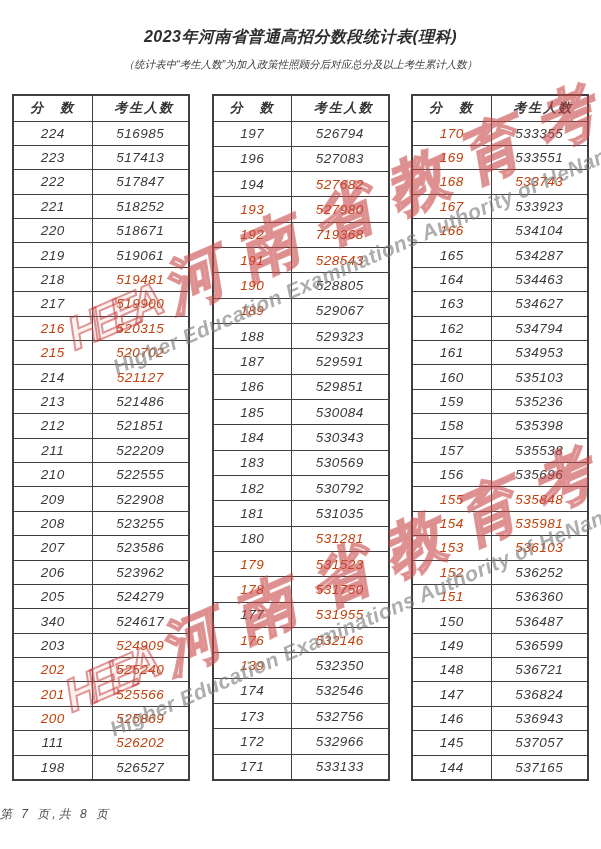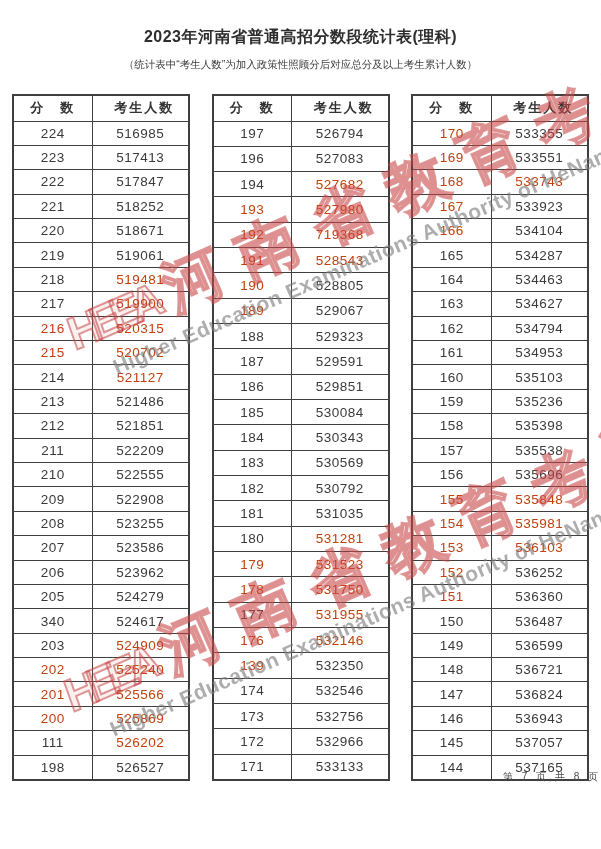--- a/index.html
+++ b/index.html
@@ -4,21 +4,21 @@
 <style>
   * { margin: 0; padding: 0; box-sizing: border-box; }
   html, body { background: #ffffff; }
   body {
     width: 601px; height: 849px;
     position: relative;
     overflow: hidden;
     font-family: "Liberation Sans", sans-serif;
     color: #3a3a3a;
   }
-  .page { position: relative; width: 601px; height: 624px; }
+  .page { position: relative; width: 601px; height: 624px; font-style: italic; }
 
   .title {
     text-align: center;
     font-size: 16px;
     font-weight: bold;
     color: #2e2e2e;
     padding-top: 27px;
     letter-spacing: 0.5px;
   }
   .subtitle {
@@ -56,23 +56,23 @@
     font-size: 13.5px;
     text-align: center;
     color: #3a3a3a;
     letter-spacing: 0.5px;
   }
   td.faded { color: #c2410c; }
 
   .footer {
     position: absolute;
     left: 0; right: 0;
-    top: 770px;
-    text-align: right;
-    font-size: 10px;
+    top: 806px;
+    text-align: left;
+    font-size: 12px;
     color: #4a4a4a;
     letter-spacing: 3px;
   }
 
   .wm {
     position: absolute;
     width: 780px;
     transform: rotate(-23.5deg);
     transform-origin: 0 0;
     pointer-events: none;

